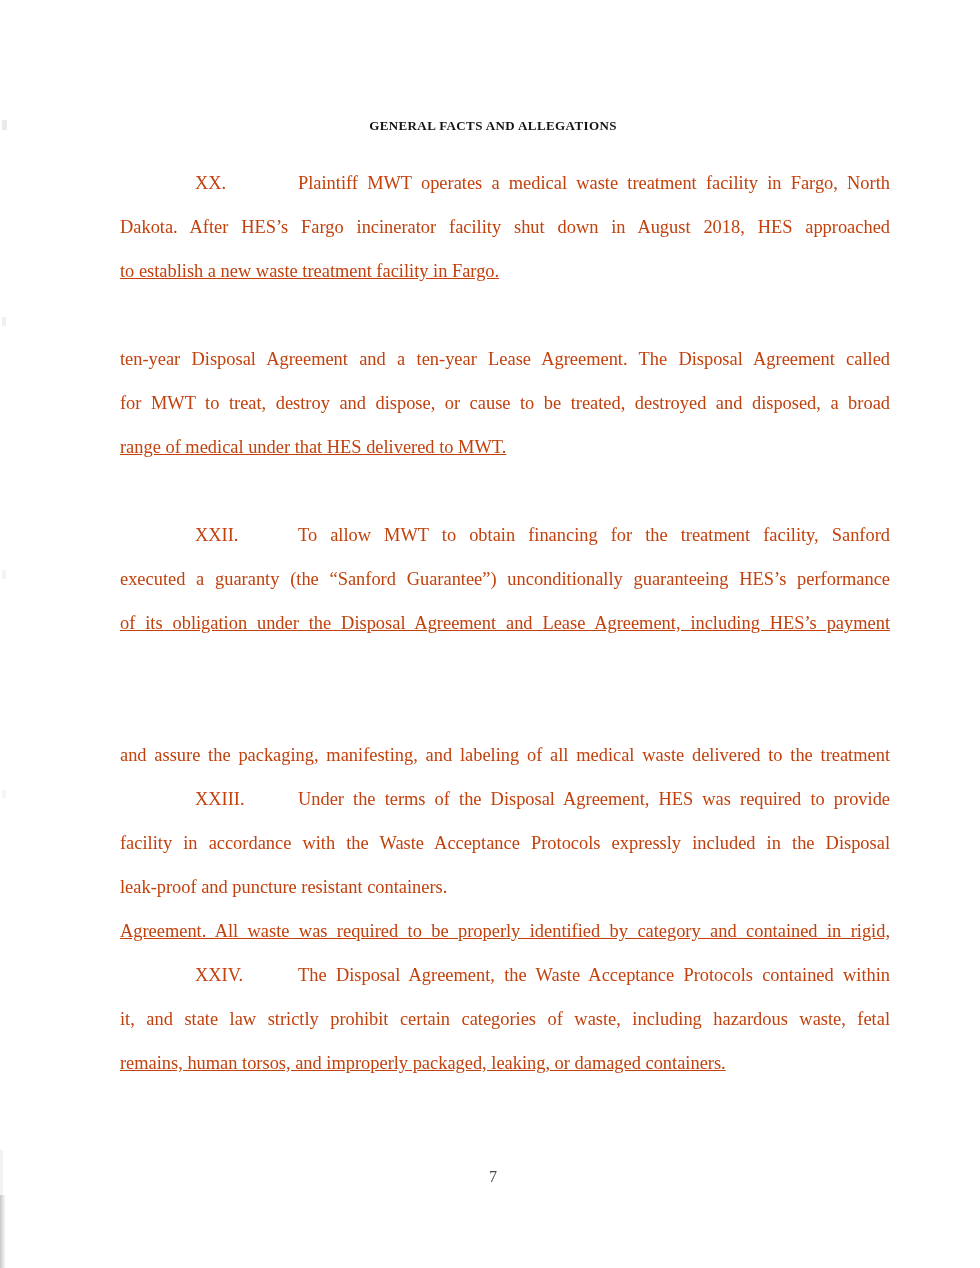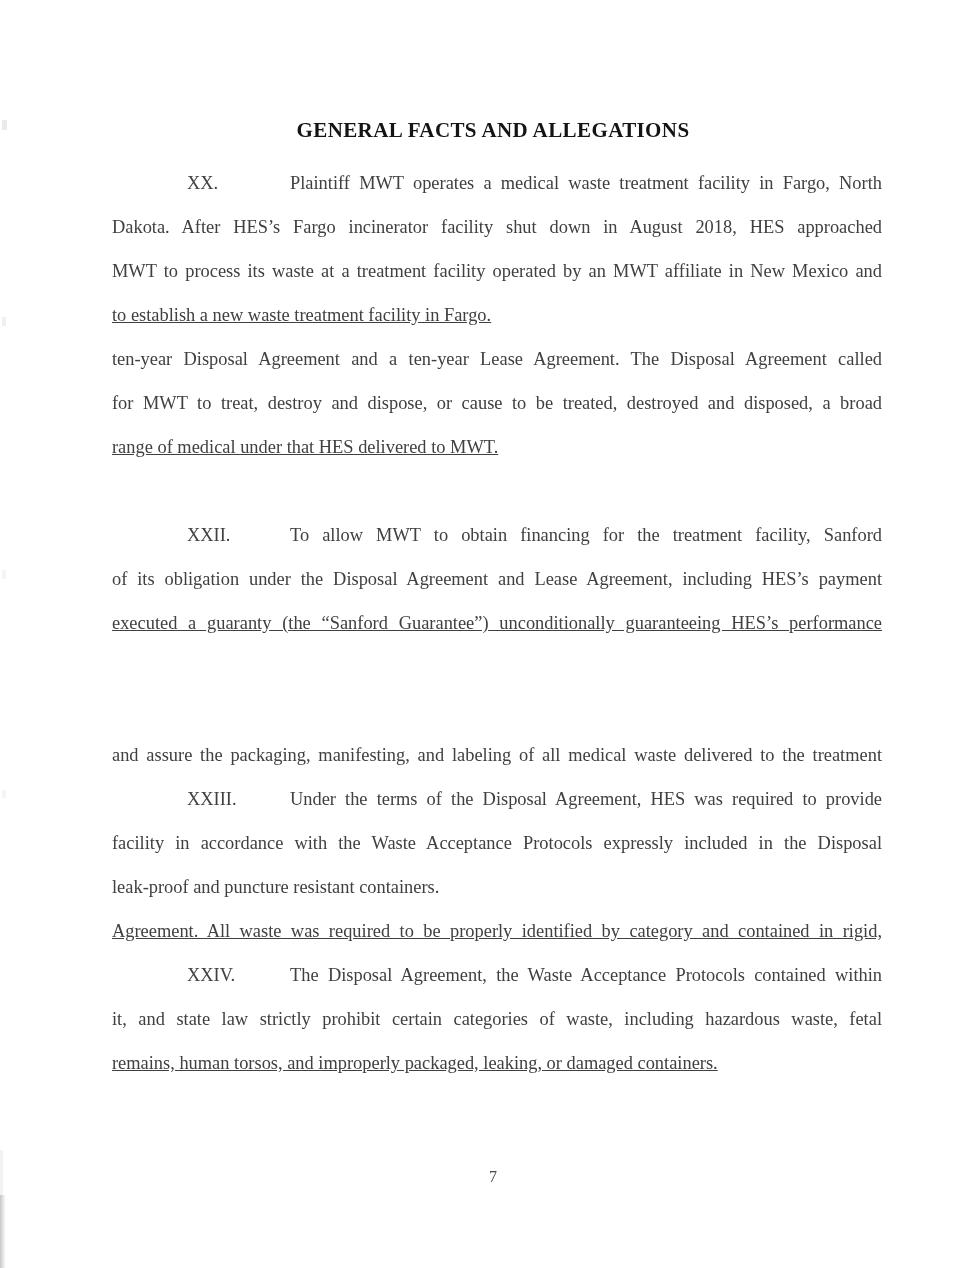--- a/index.html
+++ b/index.html
@@ -83,37 +83,37 @@
     top: 0;
     width: 770px;
   }
 
   .doc-heading {
     position: absolute;
     left: 0;
     top: 118px;
     width: 770px;
     text-align: center;
-    font-size: 21px;
+    font-size: 13px;
     font-variant: small-caps;
     letter-spacing: .4px;
     font-weight: 600;
     color: #141414;
     white-space: nowrap;
   }
 
   .paragraph {
     position: absolute;
-    left: 4px;
+    left: 12px;
     width: 770px;
     font-size: 18.4px;
     line-height: 44px;
     text-align: justify;
     text-justify: inter-word;
-    color: #404040;
+    color: #c2410c;
   }
   
   .paragraph > .line:last-child {
     text-align: left;
     text-decoration: underline;
   }
 
   .line {
     display: block;
     white-space: pre;
@@ -155,34 +155,33 @@
   <div class="scan-artifact scan-edge-bottom2"></div>
   <div class="scan-artifact scan-edge-bottom"></div>
 
   <div class="content">
 
     <div class="doc-heading">GENERAL FACTS AND ALLEGATIONS</div>
 
     <div class="paragraph" id="p0" style="top:161px;">
         <span class="line j"><span class="numeral">XX.</span><span>Plaintiff MWT operates a medical waste treatment facility in Fargo, North</span></span>
         <span class="line j"><span>Dakota.  After HES’s Fargo incinerator facility shut down in August 2018, HES approached</span></span>
-        <span class="line j"><span>MWT to process its waste at a treatment facility operated by an MWT affiliate in New Mexico and</span></span>
         <span class="line"><span>to establish a new waste treatment facility in Fargo.</span></span>
       </div>
 
     <div class="paragraph" id="p1" style="top:337px;">
         <span class="line j"><span>ten-year Disposal Agreement and a ten-year Lease Agreement.  The Disposal Agreement called</span></span>
         <span class="line j"><span>for MWT to treat, destroy and dispose, or cause to be treated, destroyed and disposed, a broad</span></span>
         <span class="line"><span>range of medical under that HES delivered to MWT.</span></span>
       </div>
 
     <div class="paragraph" id="p2" style="top:513px;">
         <span class="line j"><span class="numeral">XXII.</span><span>To allow MWT to obtain financing for the treatment facility, Sanford</span></span>
+        <span class="line j"><span>executed a guaranty (the “Sanford Guarantee”) unconditionally guaranteeing HES’s performance</span></span>
         <span class="line j"><span>of its obligation under the Disposal Agreement and Lease Agreement, including HES’s payment</span></span>
-        <span class="line j"><span>executed a guaranty (the “Sanford Guarantee”) unconditionally guaranteeing HES’s performance</span></span>
       </div>
 
     <div class="paragraph" id="p3" style="top:733px;">
         <span class="line j"><span>and assure the packaging, manifesting, and labeling of all medical waste delivered to the treatment</span></span>
         <span class="line j"><span class="numeral">XXIII.</span><span>Under the terms of the Disposal Agreement, HES was required to provide</span></span>
         <span class="line j"><span>facility in accordance with the Waste Acceptance Protocols expressly included in the Disposal</span></span>
         <span class="line"><span>leak-proof and puncture resistant containers.</span></span>
         <span class="line j"><span>Agreement.  All waste was required to be properly identified by category and contained in rigid,</span></span>
       </div>
 

